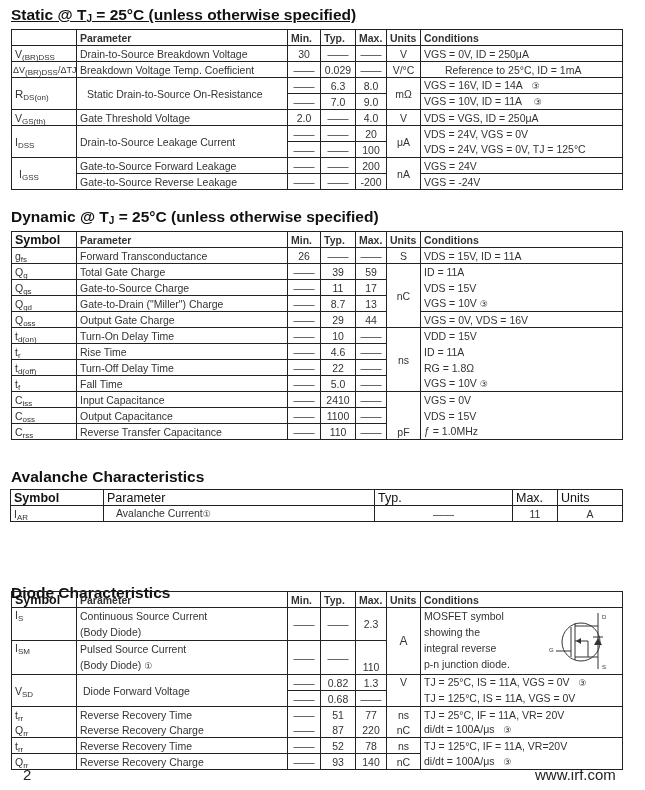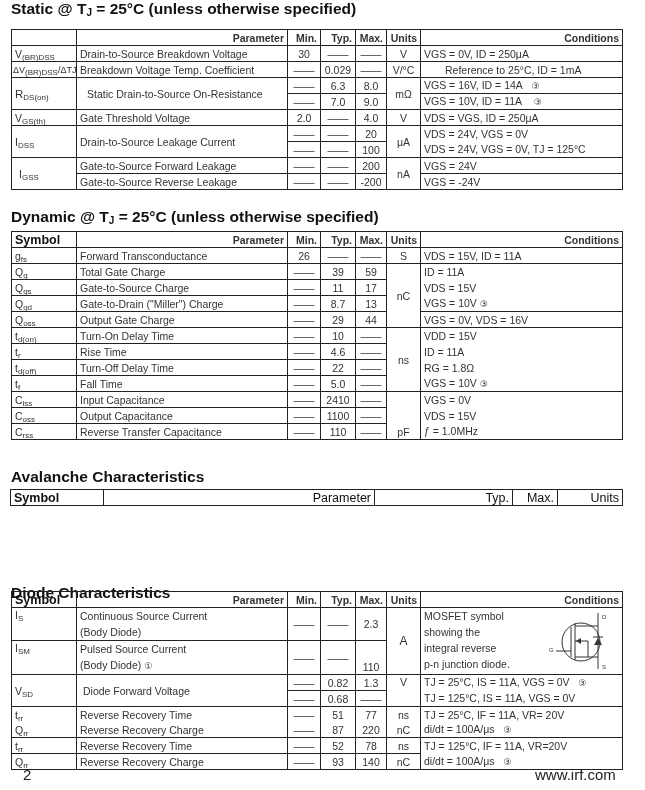--- a/index.html
+++ b/index.html
@@ -2,36 +2,36 @@
 <html><head>
 <meta charset="utf-8">
 <style>
   html, body { margin:0; padding:0; background:#fff; }
   body { width:645px; height:790px; position:relative; overflow:hidden;
          font-family:"Liberation Sans", sans-serif; color:#1a1a1a; }
   .section-title { position:absolute; left:11px; font-weight:bold; font-size:15.5px; color:#111; white-space:nowrap; }
   .section-title sub { font-size:10px; }
   table.spec { position:absolute; border-collapse:collapse; table-layout:fixed; font-size:10.5px; color:#333; }
   table.spec td, table.spec th { border:1px solid #222; padding:0 3px; line-height:14px; height:15px; white-space:nowrap; overflow:hidden; }
-  table.spec th { font-weight:bold; color:#333; text-align:right; }
+  table.spec th { font-weight:bold; color:#333; text-align:left; }
   table.spec th.sym { text-align:left; font-size:12.5px; color:#111; }
   td.c { text-align:center; }
   td.l { text-align:left; }
   td.param { padding-left:6px; }
   sub { font-size:8px; vertical-align:-2px; line-height:0; }
   .note { font-size:9px; }
   .footer-page { position:absolute; left:23px; top:766px; font-size:15px; color:#222; }
   .footer-url { position:absolute; left:535px; top:766px; font-size:15px; color:#222; }
   .mosfet { position:absolute; right:4px; top:3px; }
   .cond-cell { position:relative; }
 </style>
 </head>
 <body>
 
-<div class="section-title" style="top:0;"><span>Static @ T</span><sub>J</sub><span> = 25°C (unless otherwise specified)</span></div>
+<div class="section-title" style="top:6px;text-decoration:underline;"><span>Static @ T</span><sub>J</sub><span> = 25°C (unless otherwise specified)</span></div>
 
 <table class="spec" style="left:11px; top:29px; width:612px;">
   <colgroup>
       <col style="width:65px">
       <col style="width:211px">
       <col style="width:33px">
       <col style="width:35px">
       <col style="width:31px">
       <col style="width:34px">
       <col>
@@ -257,20 +257,27 @@
       <col style="width:45px">
       <col>
     </colgroup>
   <tbody>
       <tr>
     <th class="sym">Symbol</th>
     <th style="font-weight:normal;font-size:12.5px;color:#111">Parameter</th>
     <th style="font-weight:normal;font-size:12.5px;color:#111">Typ.</th>
     <th style="font-weight:normal;font-size:12.5px;color:#111">Max.</th>
     <th style="font-weight:normal;font-size:12.5px;color:#111">Units</th>
+  </tr>
+  <tr>
+    <td class="l"><span>I</span><sub>AR</sub></td>
+    <td class="l" style="padding-left:12px"><span>Avalanche Current</span><span class="note">①</span></td>
+    <td class="c">——</td>
+    <td class="c">11</td>
+    <td class="c">A</td>
   </tr>
 </tbody>
   </table>
 
 <div class="section-title" style="top:584px;">Diode Characteristics</div>
 
 <table class="spec" style="left:11px; top:591px; width:612px;">
   <colgroup>
       <col style="width:65px">
       <col style="width:211px">

